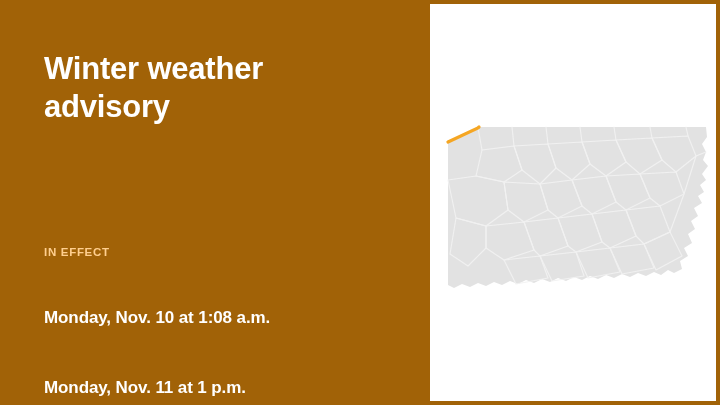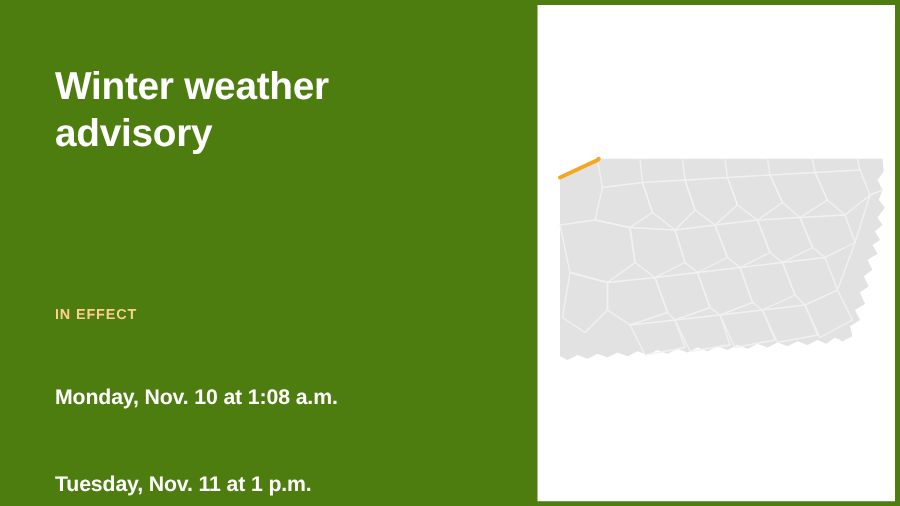--- a/index.html
+++ b/index.html
@@ -11,21 +11,21 @@
     height: 405px;
     overflow: hidden;
     font-family: "Liberation Sans", sans-serif;
     background: #ff9900;
   }
 
   #alert-card {
     position: relative;
     width: 720px;
     height: 405px;
-    background: #4d7c0f;
+    background: #a16207;
   }
 
   
   #text-panel {
     position: absolute;
     left: 0;
     top: 0;
     width: 430px;
     height: 405px;
     box-sizing: border-box;
@@ -111,21 +111,21 @@
     <h1 id="alert-title">Winter weather advisory</h1>
 
     <div id="timing-block">
 
       <div class="timing-group">
         <span class="timing-label">IN EFFECT</span>
         <span class="timing-value">Monday, Nov. 10 at 1:08 a.m.</span>
       </div>
 
       <div class="timing-group">
-        <span class="timing-value">Tuesday, Nov. 11 at 1 p.m.</span>
+        <span class="timing-value">Monday, Nov. 11 at 1 p.m.</span>
       </div>
 
     </div>
   </div>
 
   <div id="map-panel">
     <svg id="state-map" viewBox="0 0 286 397" xmlns="http://www.w3.org/2000/svg">
 
       <g>
         <path fill="#e2e2e2" d="M 18 138

